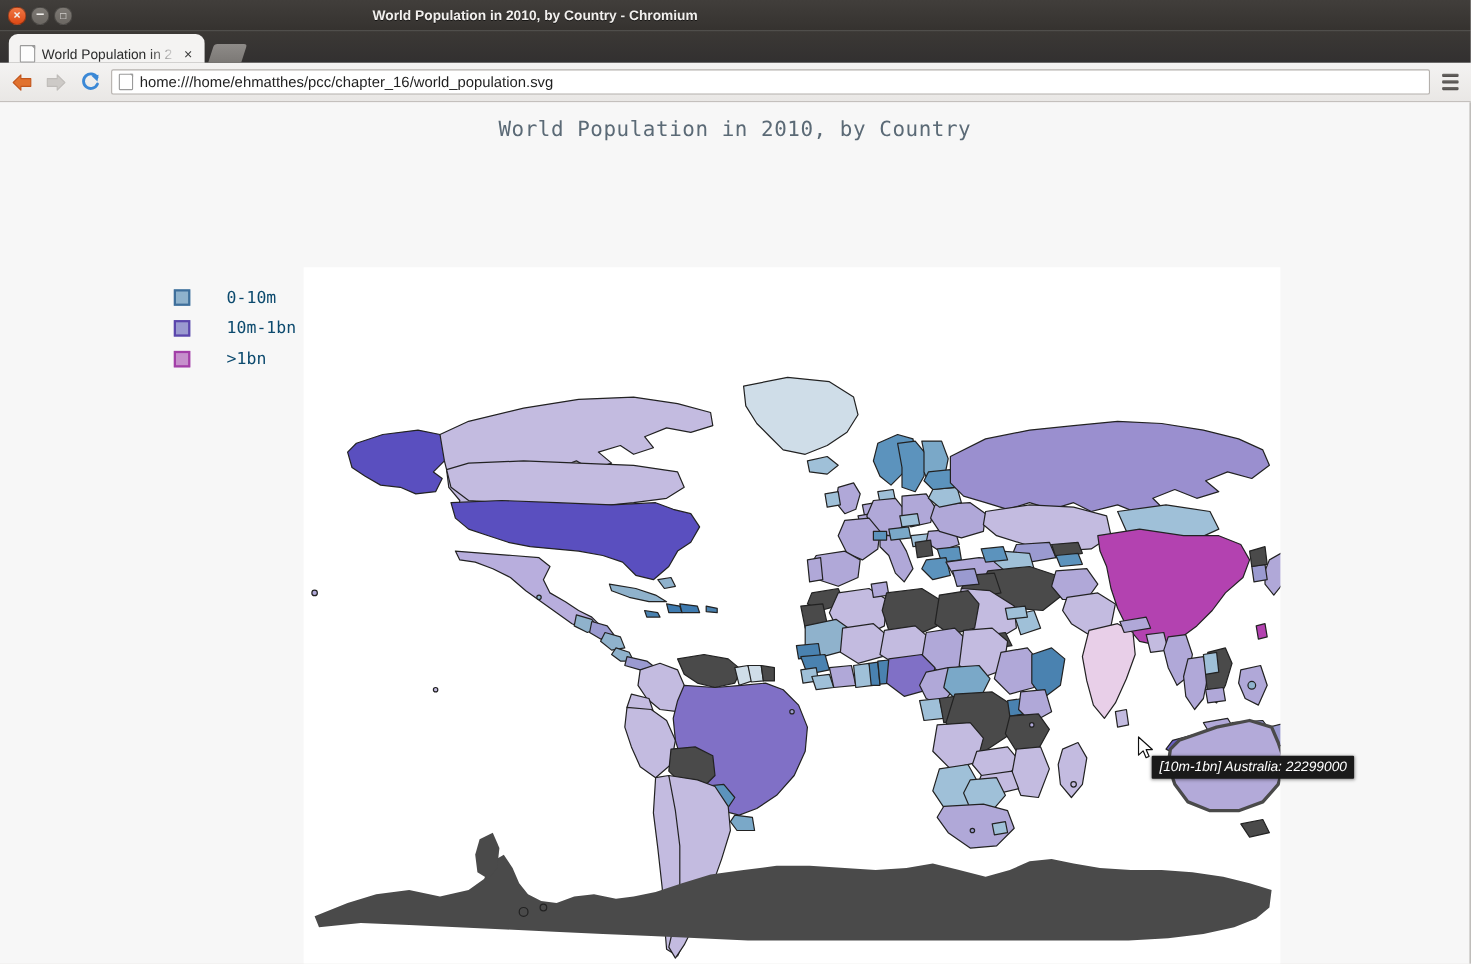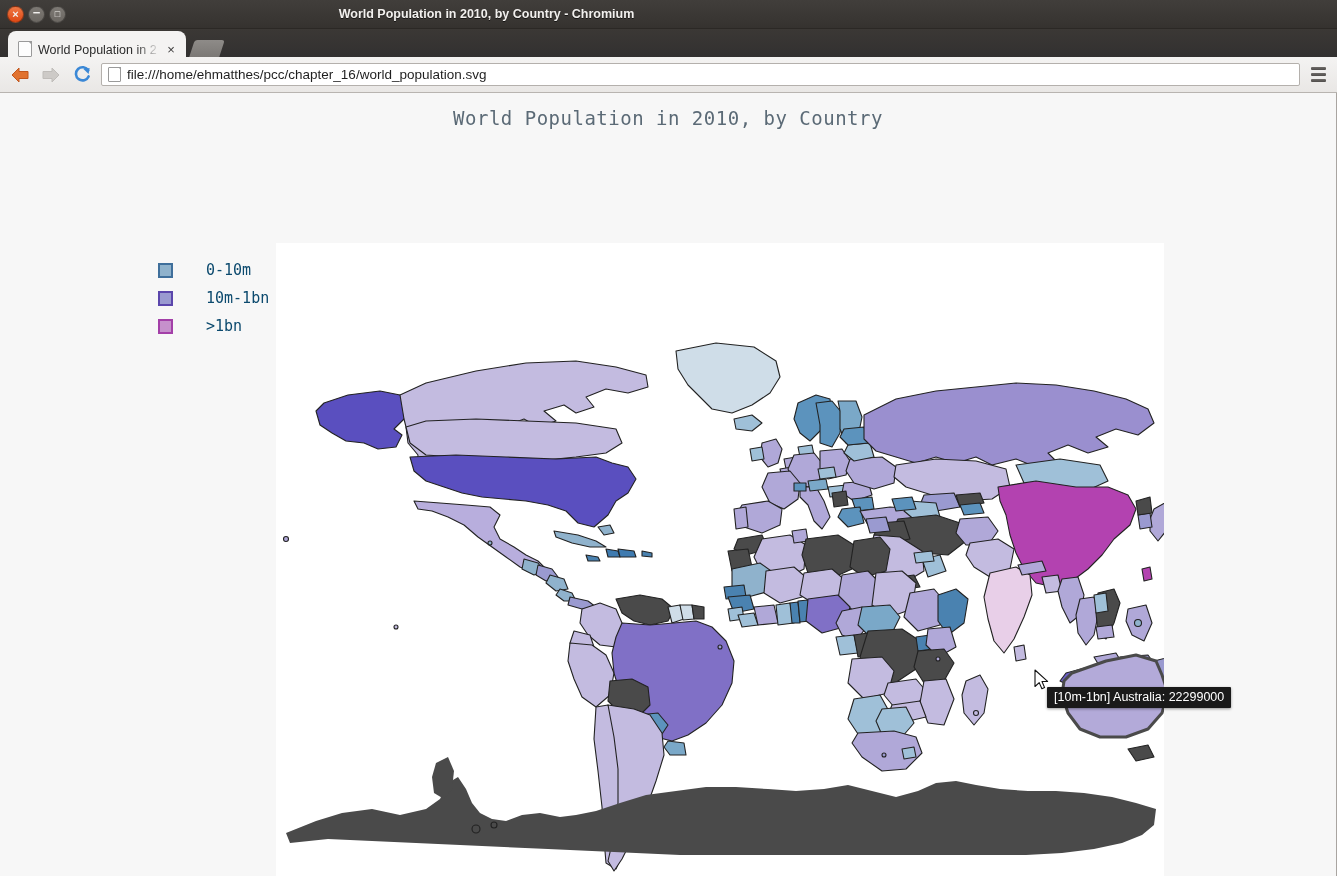--- a/index.html
+++ b/index.html
@@ -207,20 +207,21 @@
   .tooltip {
     position: absolute;
     left: 1047px; top: 594px;
     background: #1a1a1a;
     color: #ffffff;
     font-size: 12.5px;
     padding: 3px 7px 4px 7px;
     white-space: nowrap;
     box-shadow: 0 1px 3px rgba(0,0,0,.4);
     border-radius: 1px;
+    font-style: italic;
   }
 
   
   .cursor {
     position: absolute;
     left: 1034px; top: 576px;
     pointer-events: none;
   }
 </style>
 </head>
@@ -266,21 +267,21 @@
       </svg>
     </div>
     <div class="navbtn">
       <svg class="arrow-svg" width="19" height="19" viewBox="0 0 19 19">
         <path d="M15.2 5.4 A6.6 6.6 0 1 0 15.6 11.4" fill="none" stroke="#3b88d6" stroke-width="2.6" stroke-linecap="round"></path>
         <path d="M10.4 4.0 L16.6 3.0 L15.6 9.0 Z" fill="#3b88d6"></path>
       </svg>
     </div>
     <div class="urlbar">
       <span class="url-favicon"></span>
-      <span class="url-text" title="file:///home/ehmatthes/pcc/chapter_16/world_population.svg">file:///home/ehmatthes/pcc/chapter_16/world_population.svg</span>
+      <span class="url-text" title="file:///home/ehmatthes/pcc/chapter_16/world_population.svg">home:///home/ehmatthes/pcc/chapter_16/world_population.svg</span>
     </div>
     <div class="menubtn">
       <i></i>
       <i></i>
       <i></i>
     </div>
   </div>
 
   <div class="viewport">
 

